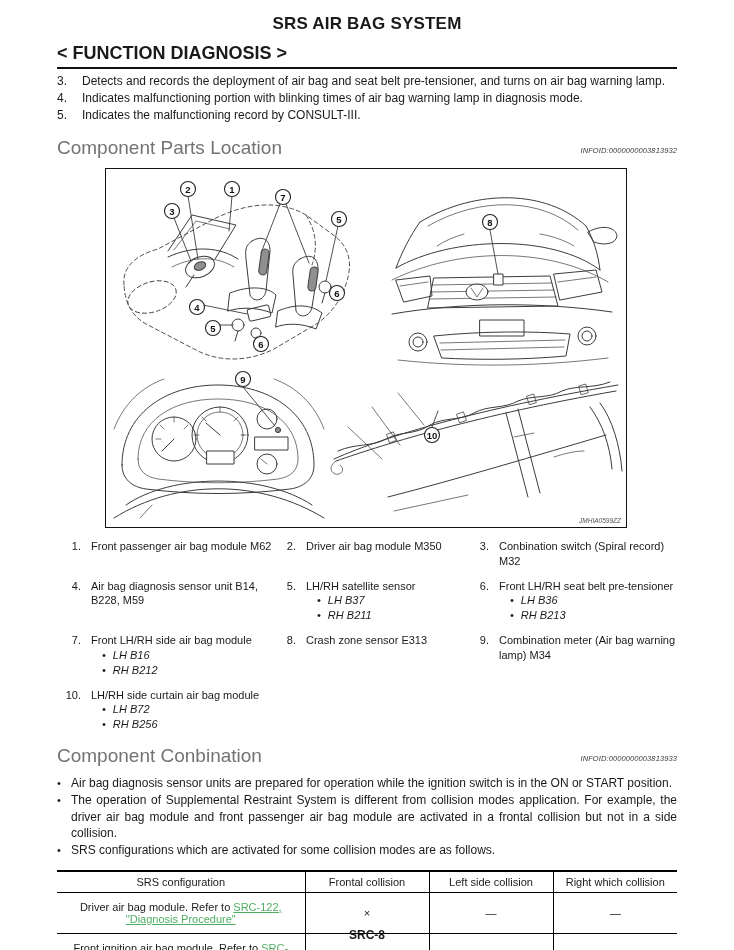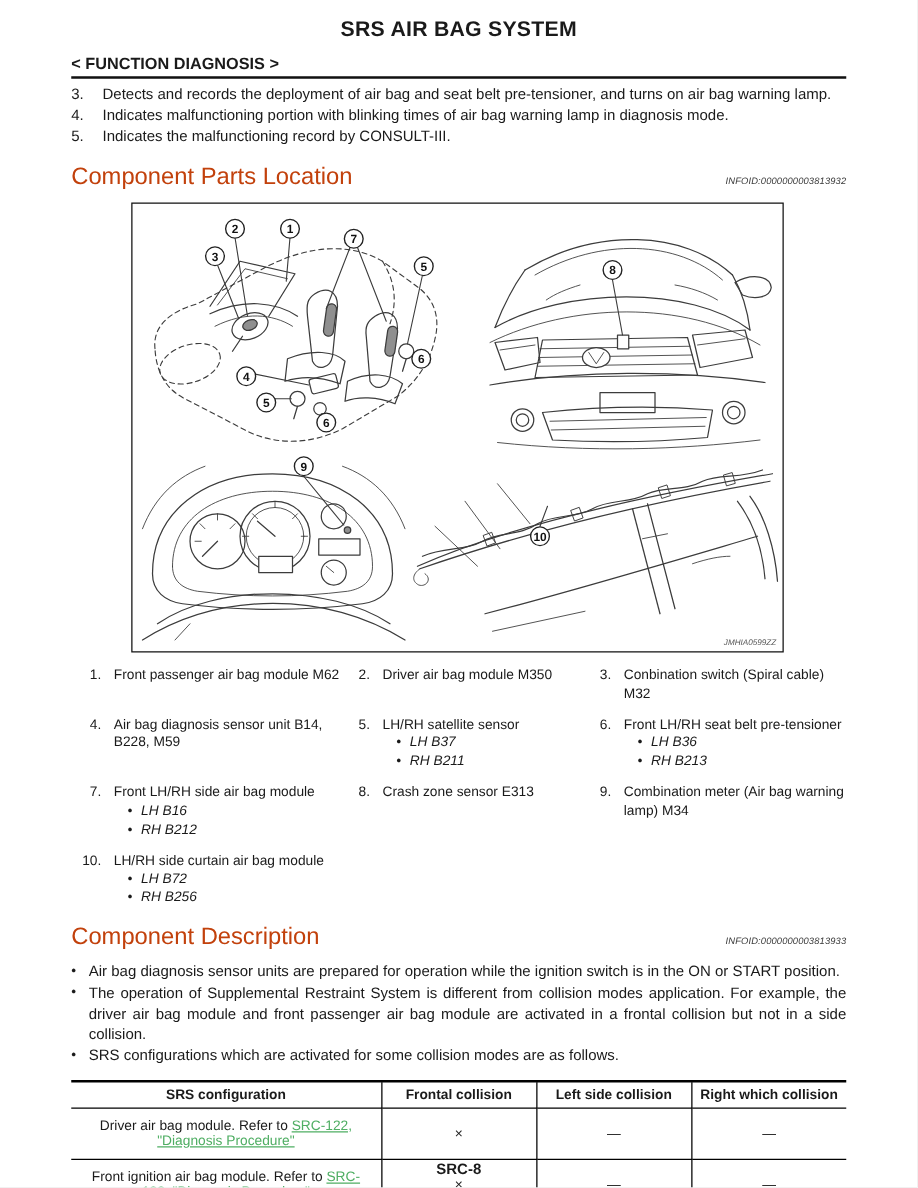--- a/index.html
+++ b/index.html
@@ -13,35 +13,35 @@
     margin:0 auto;
   }
   .content{padding:0 57px;}
   .doc-title{
     margin-top:14px;
     text-align:center;
     font-size:17px;font-weight:700;letter-spacing:.2px;
   }
   .section-bar{
     margin-top:9px;
-    font-size:13px;font-weight:700;
+    font-size:18px;font-weight:700;
     padding-bottom:3px;
     border-bottom:2.5px solid #111;
   }
   
   .intro{margin-top:5px;font-size:12px;line-height:1.33;}
   .intro-item{display:grid;grid-template-columns:25px 1fr;margin-bottom:1px;}
   .intro-item .num{}
   .intro-item .txt{text-align:justify;}
   
   .sec-head{
     display:flex;justify-content:space-between;align-items:flex-end;
     margin-top:13px;
   }
-  .sec-head .h{font-size:19px;font-weight:400;color:#c2410c;}
+  .sec-head .h{font-size:19px;font-weight:400;color:#737373;}
   .infoid{font-size:7.5px;font-style:italic;color:#3a3a3a;padding-bottom:4px;letter-spacing:.1px;}
   
   .figure-box{
     position:relative;
     margin-top:9px;margin-left:48px;
     width:520px;height:358px;
     border:1.5px solid #111;
     background:#fff;
   }
   .figure-box svg{position:absolute;}
@@ -78,21 +78,21 @@
     margin-top:11px;
     width:620px;border-collapse:collapse;
     border-top:2px solid #000;border-bottom:2px solid #000;
     font-size:11px;
   }
   table.srs th,table.srs td{
     border:1px solid #000;
     padding:3px 8px;
     text-align:center;
   }
-  table.srs th{font-weight:700;text-align:center;padding:4px 4px;}
+  table.srs th{font-weight:400;text-align:center;padding:4px 4px;}
   table.srs th:first-child,table.srs td:first-child{border-left:none;}
   table.srs th:last-child,table.srs td:last-child{border-right:none;}
   table.srs td{height:34px;}
   table.srs td.c{text-align:center;}
   a.green-link{color:#4fae63;text-decoration:underline;cursor:pointer;}
   
   .footer{
     position:absolute;bottom:8px;left:0;width:100%;
     text-align:center;font-size:12px;font-weight:700;
   }
@@ -302,21 +302,21 @@
       <div class="part">
         <span class="pnum">1.</span>
         <span class="ptxt">Front passenger air bag module M62</span>
       </div>
       <div class="part">
         <span class="pnum">2.</span>
         <span class="ptxt">Driver air bag module M350</span>
       </div>
       <div class="part">
         <span class="pnum">3.</span>
-        <span class="ptxt">Conbination switch (Spiral cable) M32</span>
+        <span class="ptxt">Conbination switch (Spiral record) M32</span>
       </div>
       <div class="part">
         <span class="pnum">4.</span>
         <span class="ptxt">Air bag diagnosis sensor unit B14, B228, M59</span>
       </div>
       <div class="part">
         <span class="pnum">5.</span>
         <span class="ptxt">
           <span>LH/RH satellite sensor</span>
           <div class="psub">LH B37</div>
@@ -351,21 +351,21 @@
         <span class="pnum">10.</span>
         <span class="ptxt">
           <span>LH/RH side curtain air bag module</span>
           <div class="psub">LH B72</div>
           <div class="psub">RH B256</div>
         </span>
       </div>
     </div>
 
     <div class="sec-head">
-      <span class="h">Component Description</span>
+      <span class="h">Component Conbination</span>
       <span class="infoid">INFOID:0000000003813933</span>
     </div>
 
     <div class="bullets">
       <div class="bullet">
         <span class="mark">•</span>
         <span class="txt">Air bag diagnosis sensor units are prepared for operation while the ignition switch is in the ON or START position.</span>
       </div>
       <div class="bullet">
         <span class="mark">•</span>

